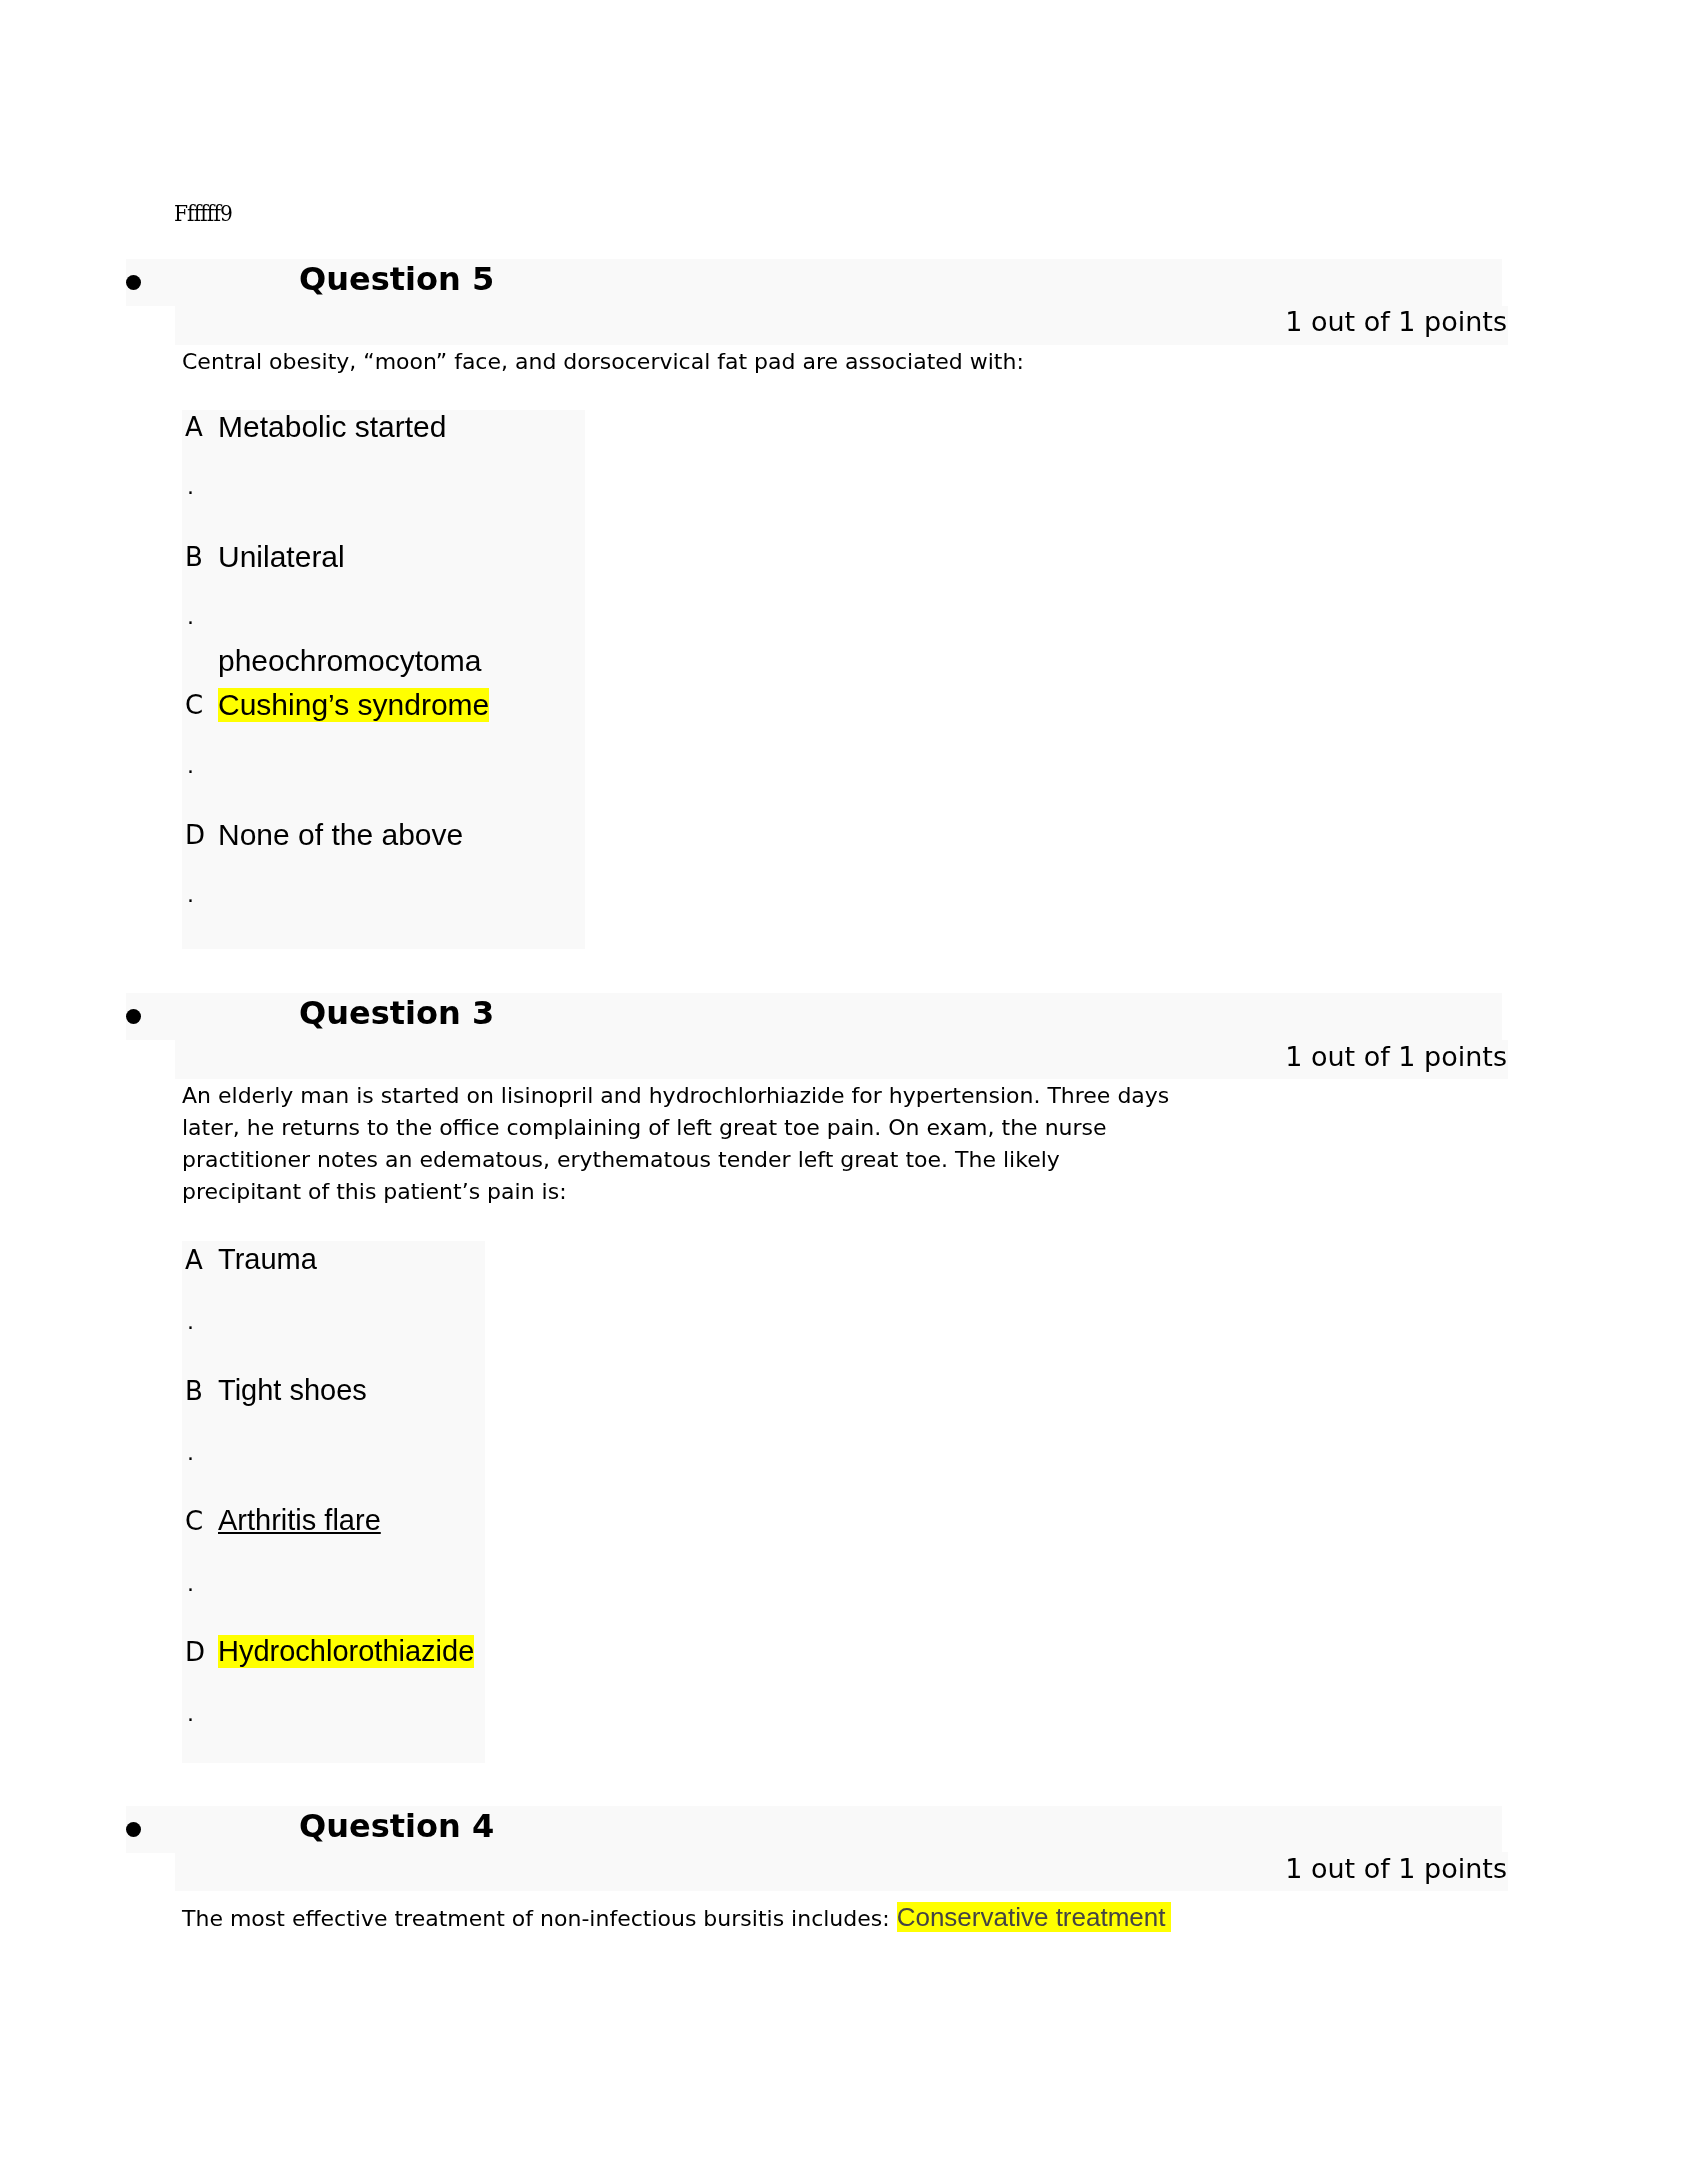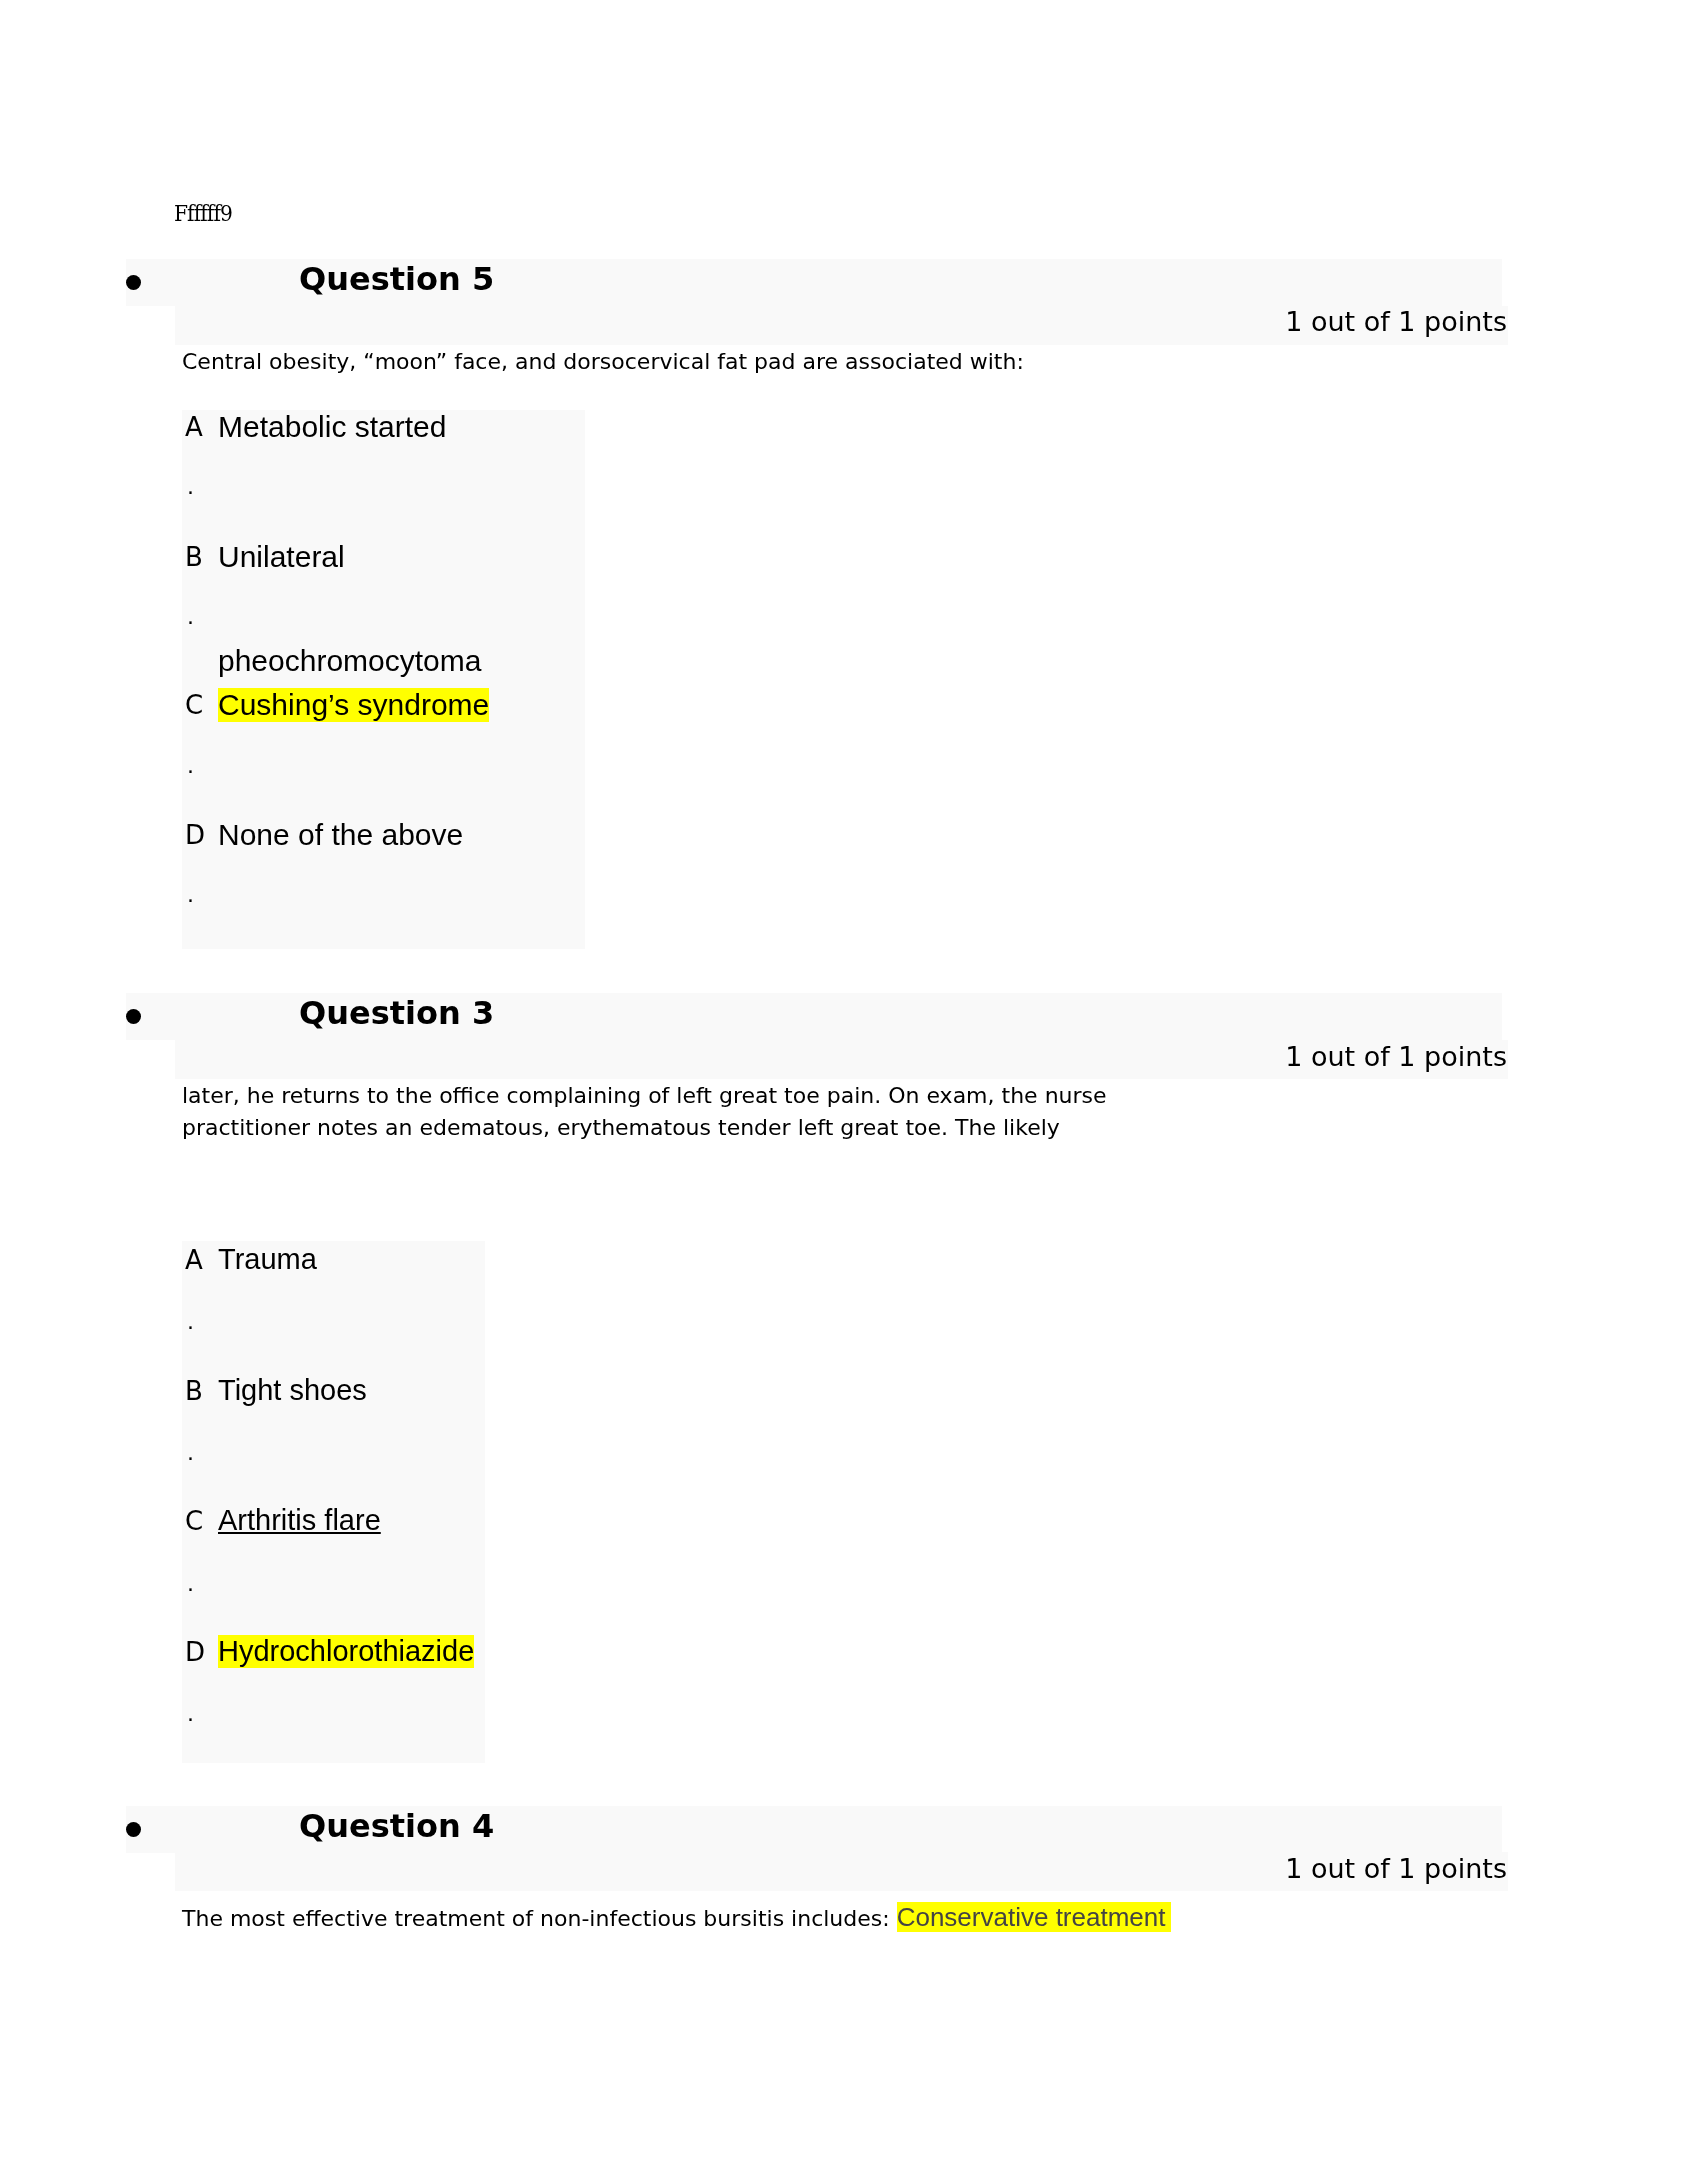--- a/index.html
+++ b/index.html
@@ -63,22 +63,24 @@
   </div>
 </section>
 
 <section>
   <div class="abs hdr-top" style="top:993px;"></div>
   <div class="abs hdr-bot" style="top:1040px;"></div>
   <div class="abs bullet" style="top:1009px;"></div>
   <div class="abs q-title" style="top:993px;">Question 3</div>
   <div class="abs q-points" style="top:1040px;">1 out of 1 points</div>
   <div class="abs q-text" style="top:1080px;">
+    <div>An elderly man is started on lisinopril and hydrochlorhiazide for hypertension. Three days</div>
     <div>later, he returns to the office complaining of left great toe pain. On exam, the nurse</div>
     <div>practitioner notes an edematous, erythematous tender left great toe. The likely</div>
+    <div>precipitant of this patient’s pain is:</div>
   </div>
 
   <div class="abs opt-box" style="top:1241px; width:303px; height:522px;">
     <div>
       <span class="opt-letter" style="top:4px;">A</span>
       <span class="opt-text font-b" style="top:2px;">Trauma</span>
       <span class="opt-dot" style="top:68px;">.</span>
     </div>
     <div>
       <span class="opt-letter" style="top:135px;">B</span>

